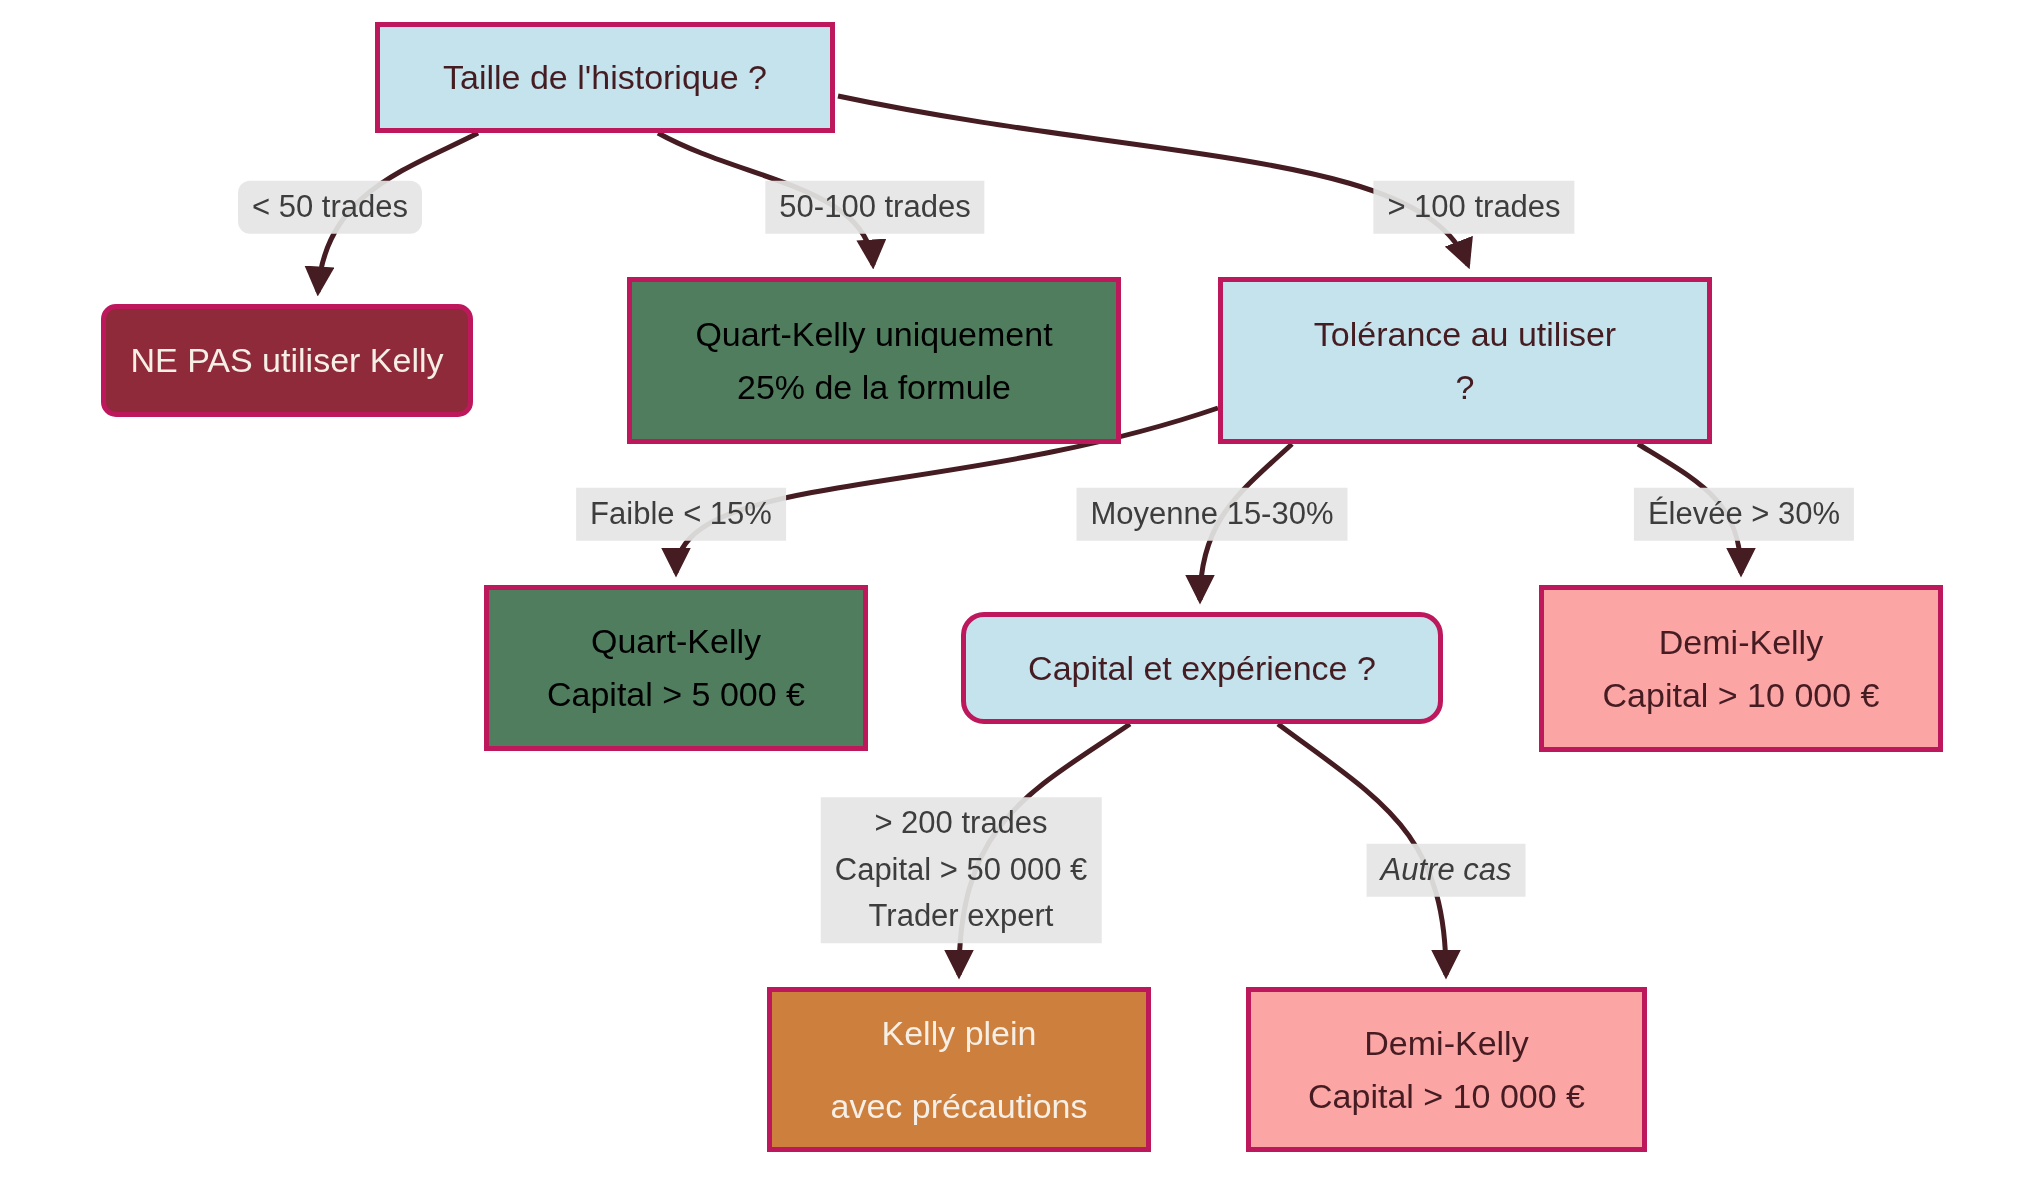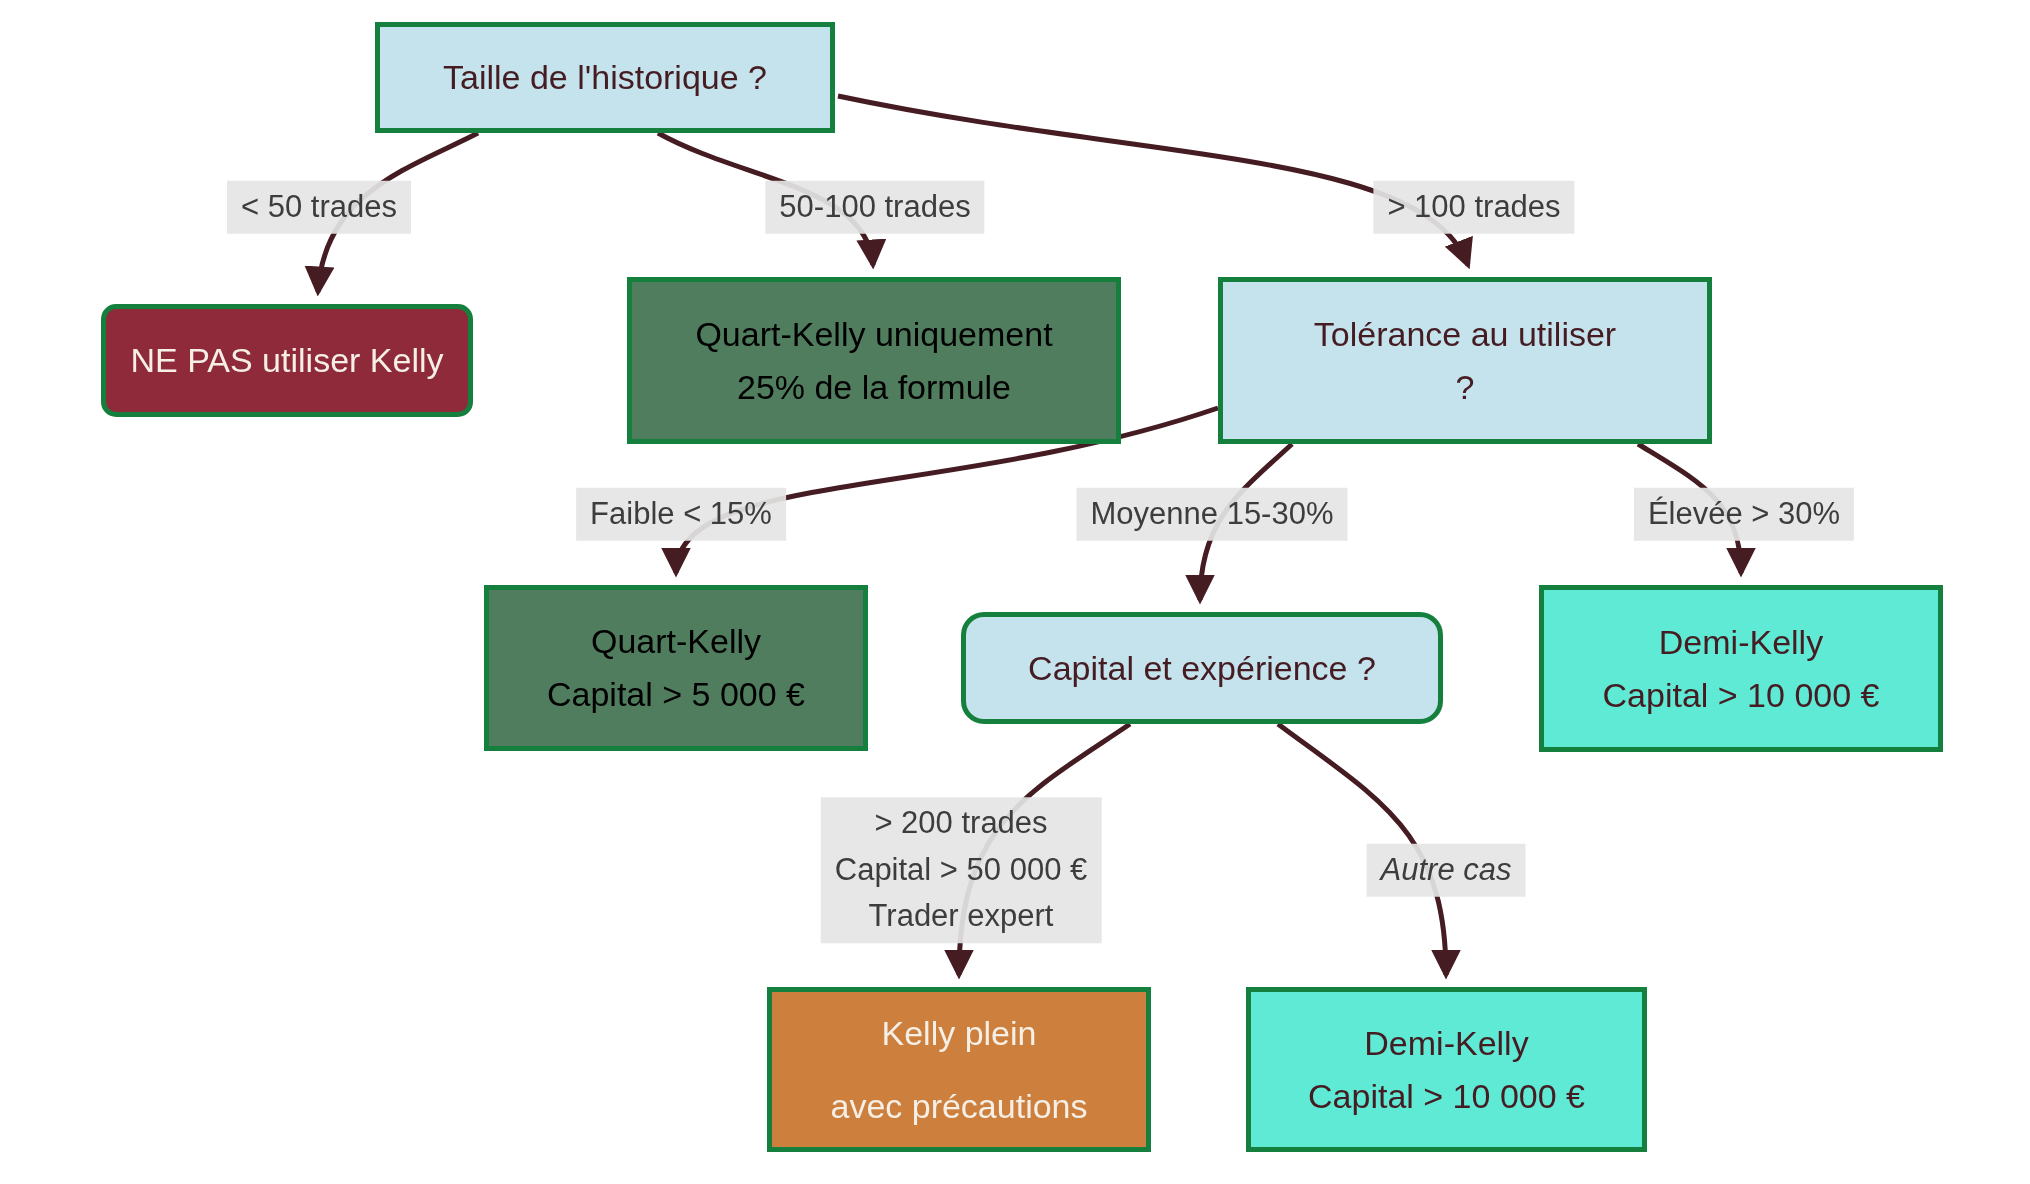--- a/index.html
+++ b/index.html
@@ -7,31 +7,31 @@
     position:relative;
     width:2030px;height:1184px;
     background:#ffffff;
     font-family:"Liberation Sans", sans-serif;
     overflow:hidden;
   }
   #edges{position:absolute;left:0;top:0;width:2030px;height:1184px;z-index:1;}
   .node{
     position:absolute;
     box-sizing:border-box;
-    border:5px solid #15803d;
+    border:5px solid #be185d;
     display:flex;flex-direction:column;align-items:center;justify-content:center;
     text-align:center;
     font-size:34px;
     line-height:1.55;
     z-index:2;
   }
   .node.q{background:#c4e3ed;color:#451c22;}
   .node.danger{background:#8e2a3a;color:#f5efe6;}
   .node.green{background:#4f7d5e;color:#000000;}
-  .node.yellow{background:#5eead4;color:#451c22;}
+  .node.yellow{background:#fca5a5;color:#451c22;}
   .node.orange{background:#cd7f3e;color:#f5efe6;gap:20px;}
   .edge-label{
     position:absolute;
     transform:translate(-50%,-50%);
     background:rgba(229,229,229,0.92);
     color:#3d3d3d;
     font-size:31px;
     line-height:1.5;
     padding:3px 14px;
     text-align:center;
@@ -98,21 +98,21 @@
   <div class="node orange" style="left:767px;top:987px;width:384px;height:165px;">
     <span class="nl">Kelly plein</span>
     <span class="nl">avec précautions</span>
   </div>
 
   <div class="node yellow" style="left:1246px;top:987px;width:401px;height:165px;">
     <span class="nl">Demi-Kelly</span>
     <span class="nl">Capital &gt; 10 000 €</span>
   </div>
 
-  <div class="edge-label" style="left:319px;top:207px;">
+  <div class="edge-label" style="left:330px;top:207px;border-radius:12px;">
     <span class="nl">&lt; 50 trades</span>
   </div>
 
   <div class="edge-label" style="left:875px;top:207px;">
     <span class="nl">50-100 trades</span>
   </div>
 
   <div class="edge-label" style="left:1474px;top:207px;">
     <span class="nl">&gt; 100 trades</span>
   </div>

